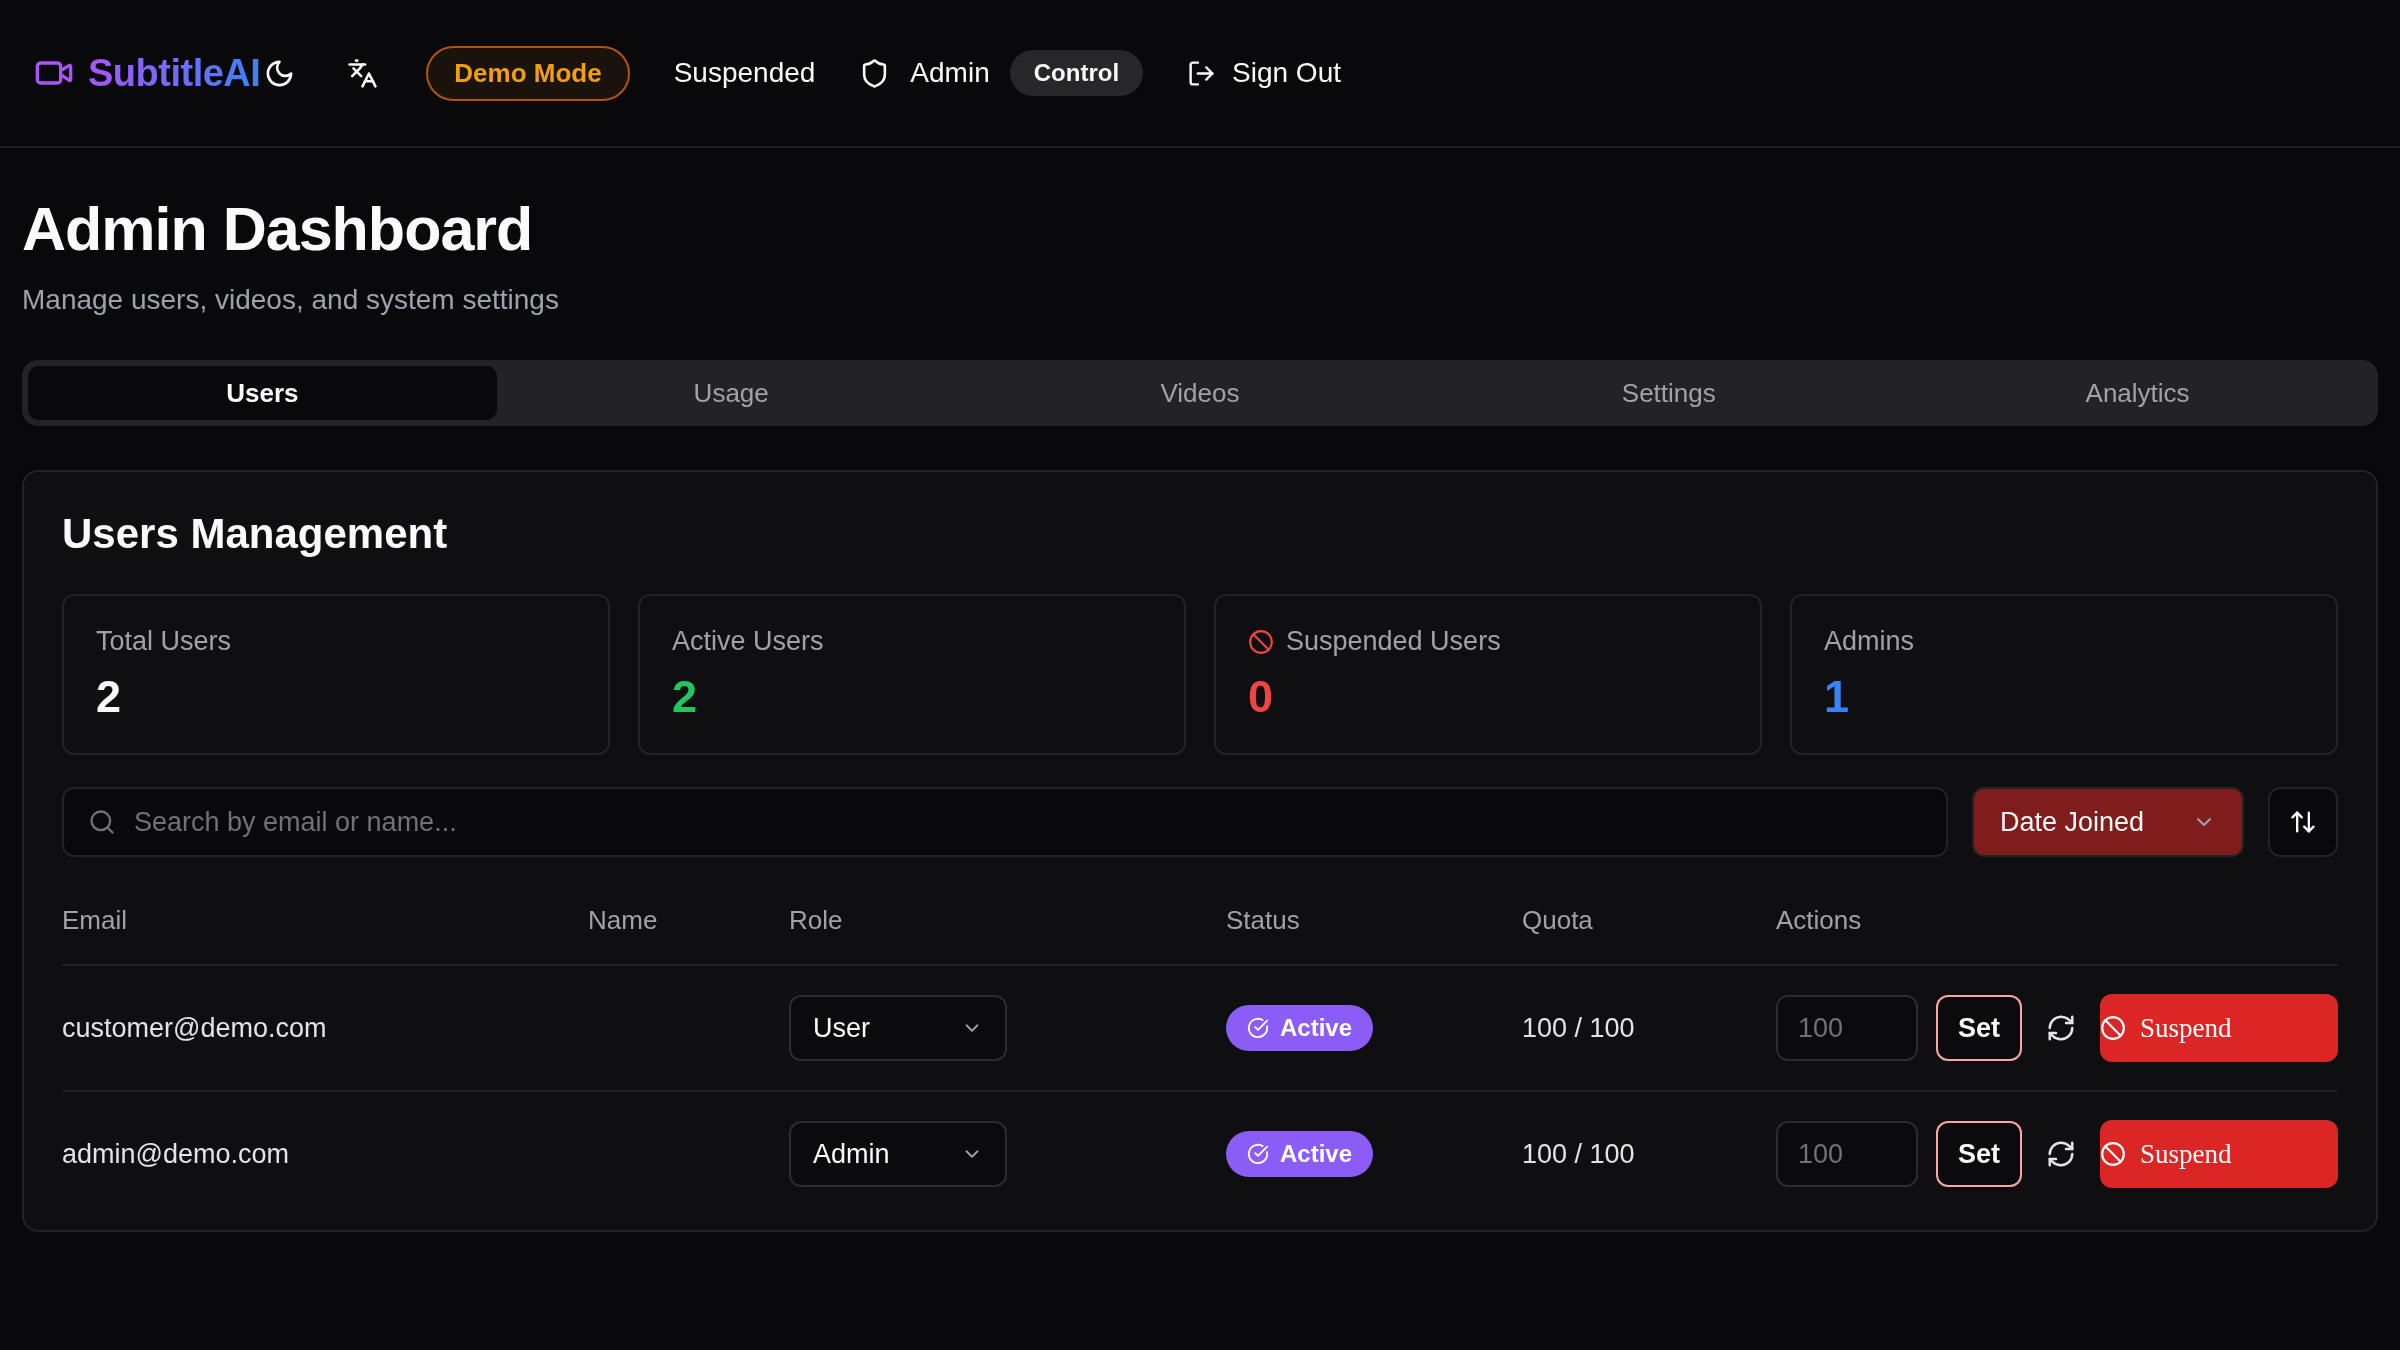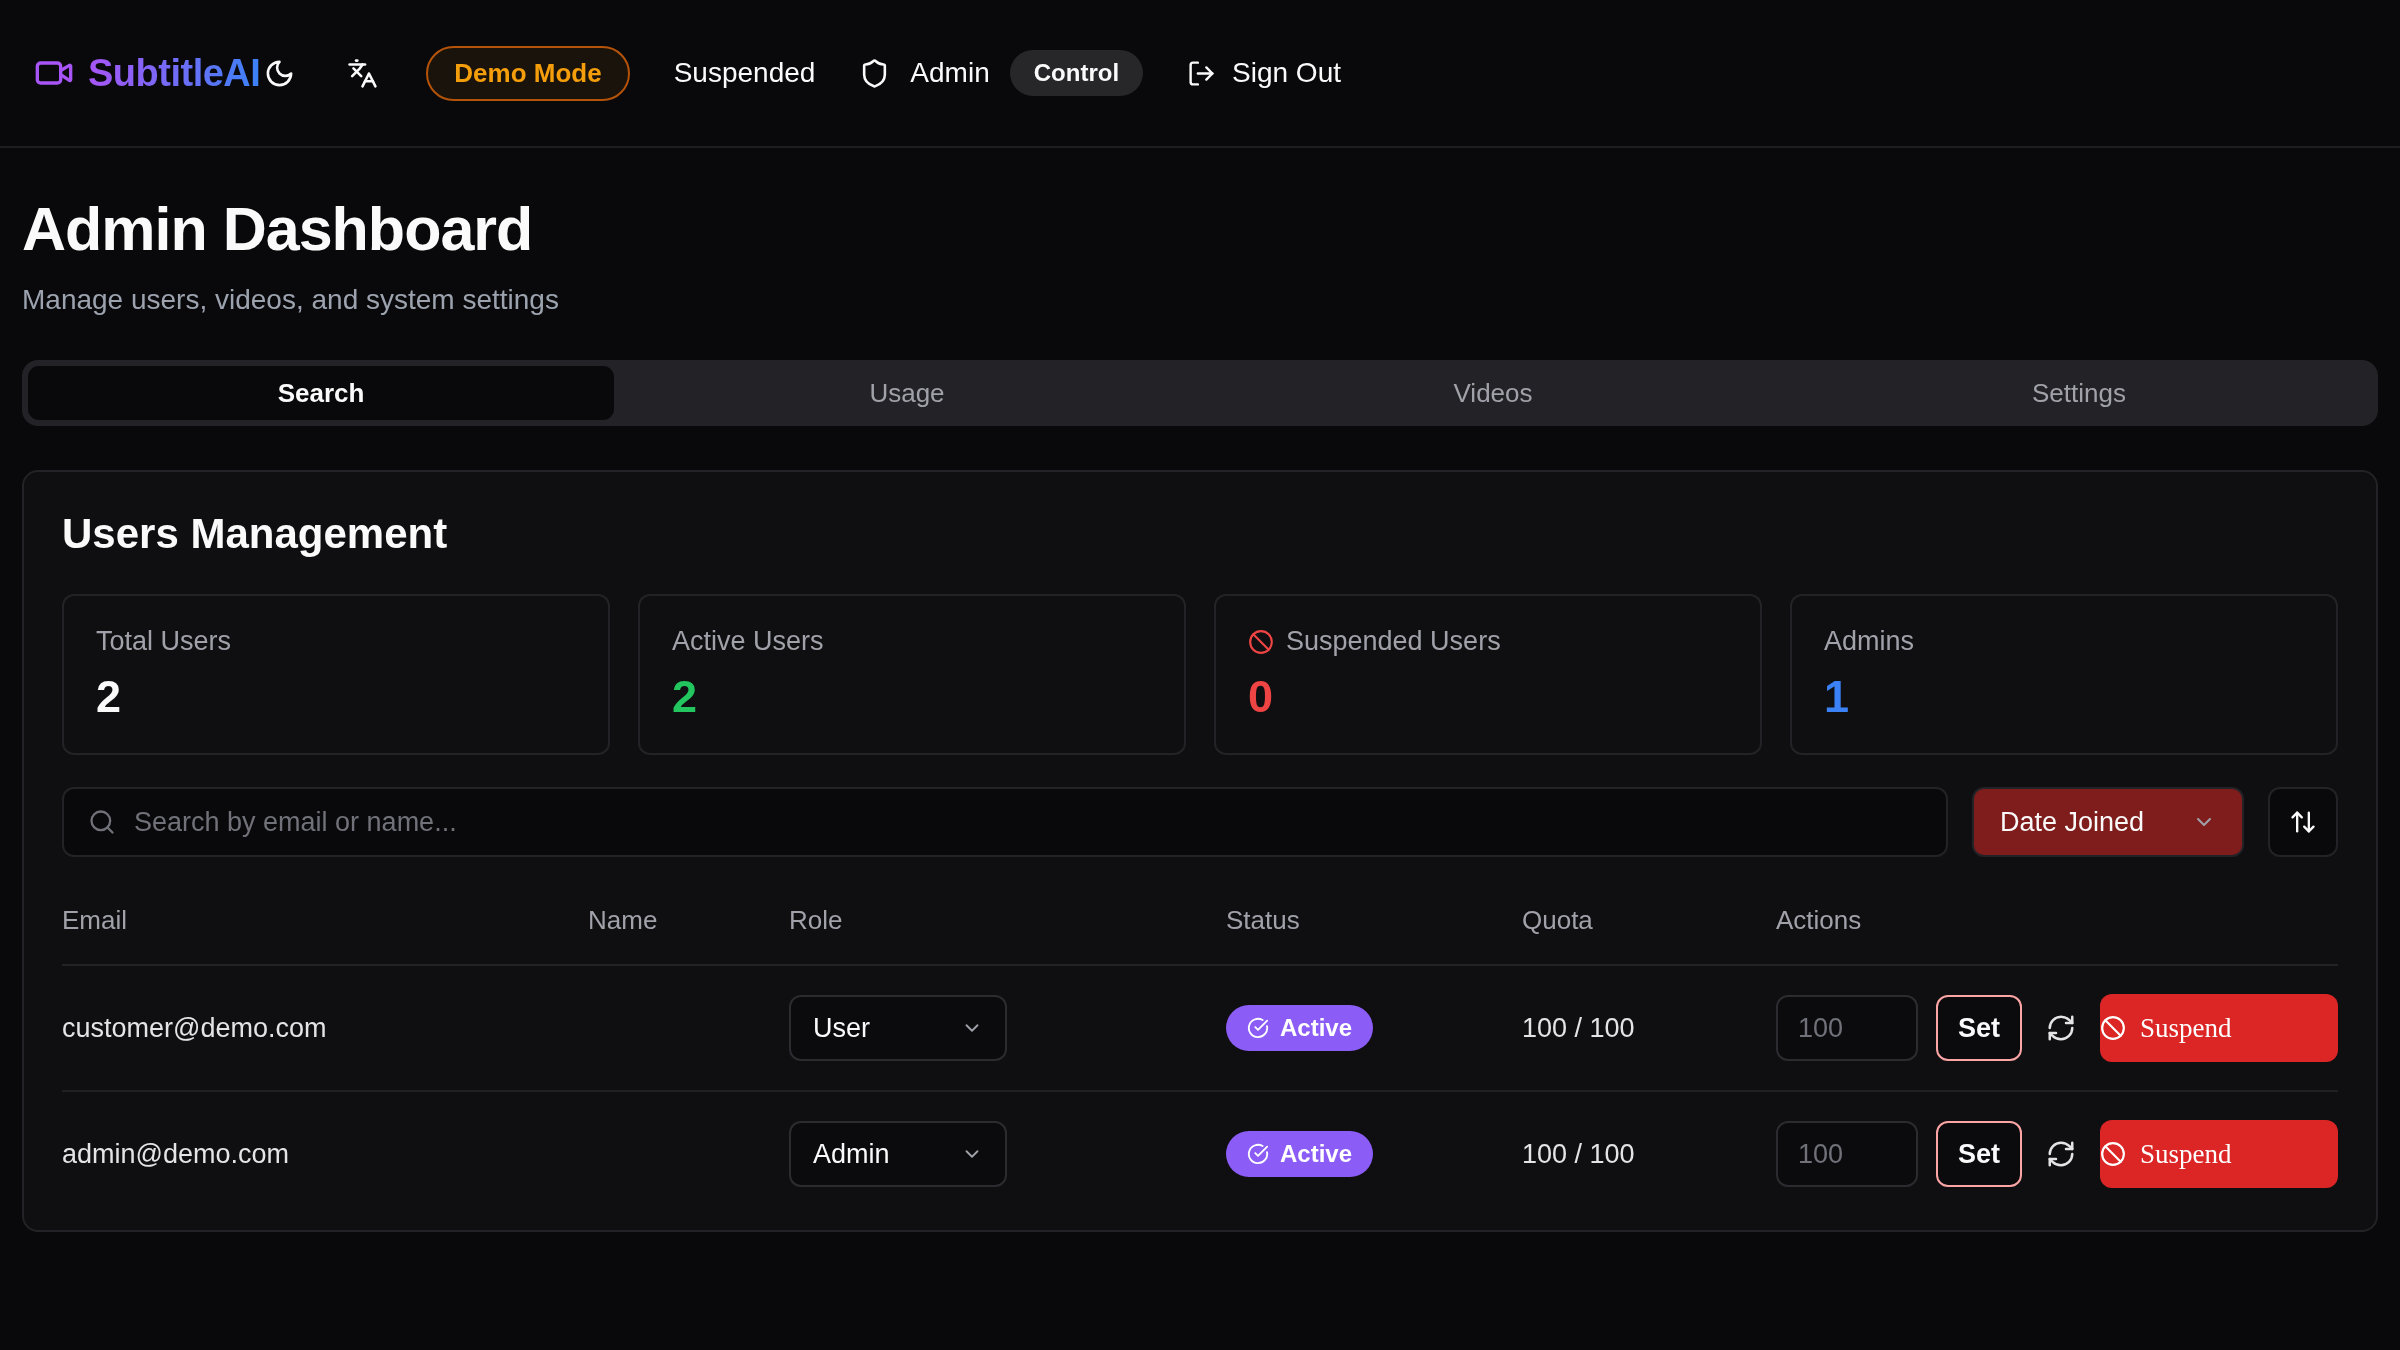--- a/index.html
+++ b/index.html
@@ -215,24 +215,25 @@
       <span>Sign Out</span>
     </button>
   </nav>
 </header>
 
 <main class="main">
   <h1 class="page-title">Admin Dashboard</h1>
   <p class="page-subtitle">Manage users, videos, and system settings</p>
 
   <div class="tabs">
-    <button class="tab active">Search</button>
+    <button class="tab active">Users</button>
     <button class="tab">Usage</button>
     <button class="tab">Videos</button>
     <button class="tab">Settings</button>
+    <button class="tab">Analytics</button>
   </div>
 
   <section class="panel">
     <h2 class="panel-title">Users Management</h2>
 
     <div class="stats">
       <div class="stat-card">
         <div class="stat-label">
             <span>Total Users</span>
           </div>

